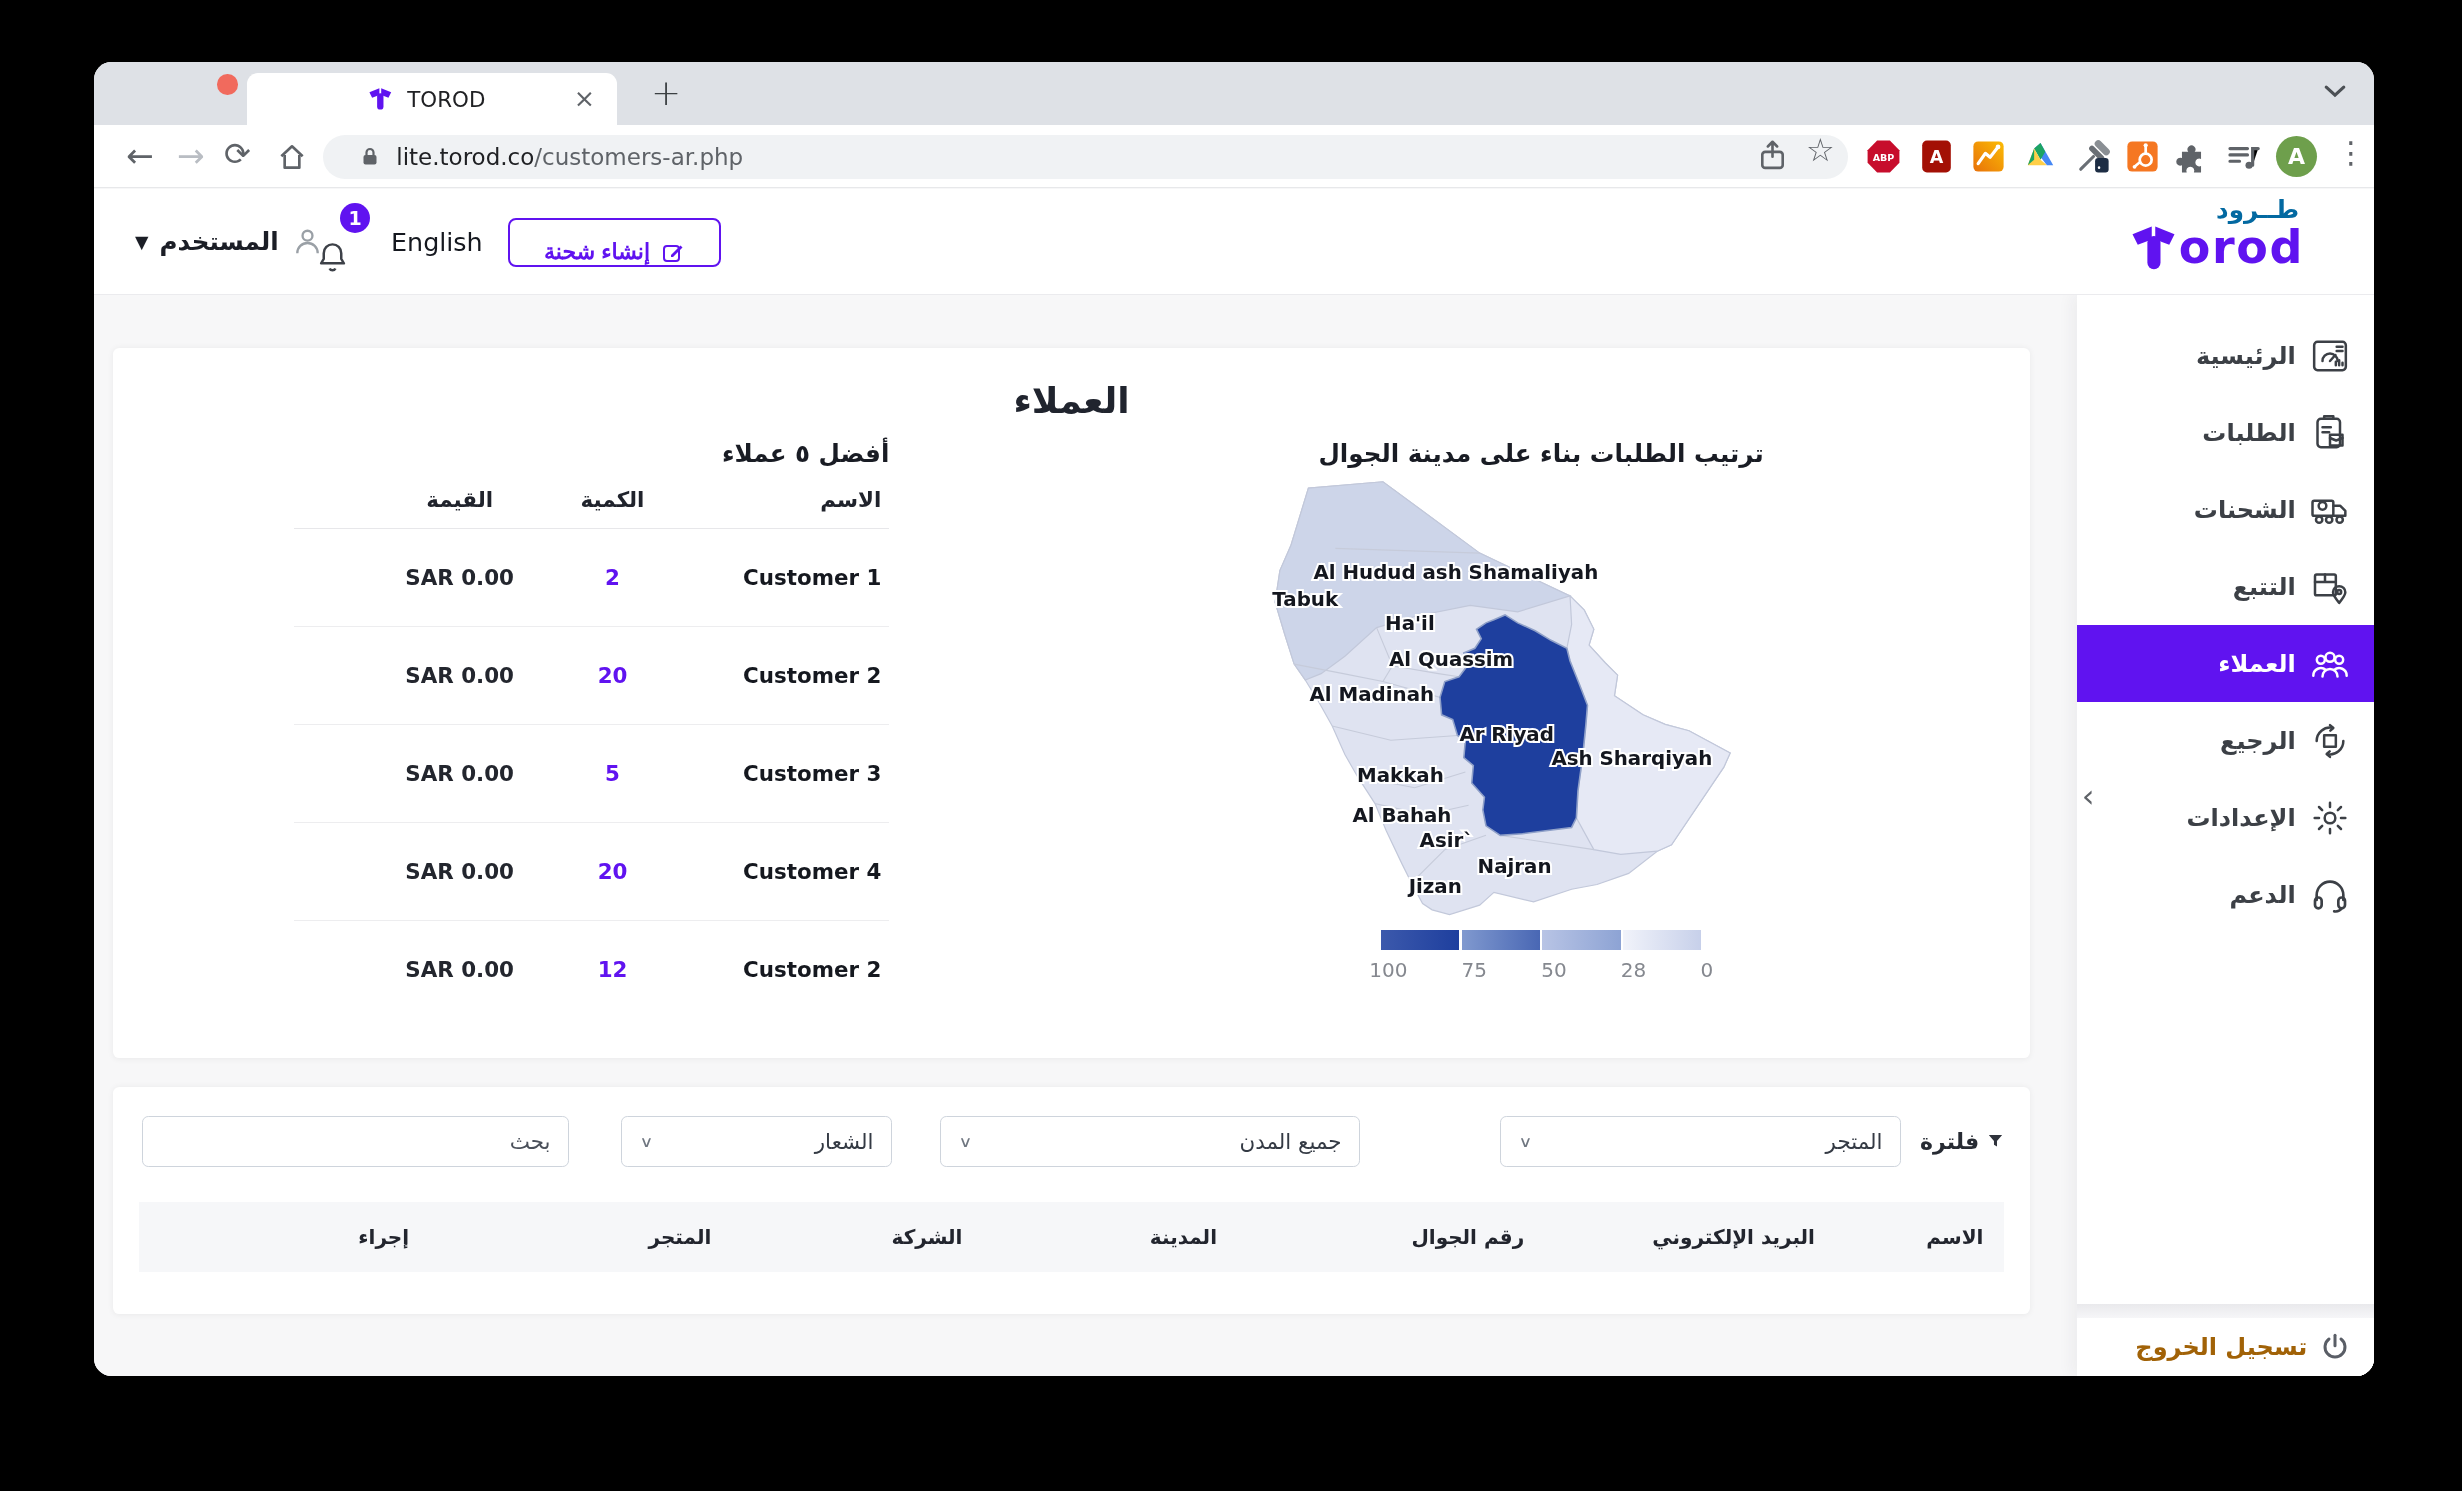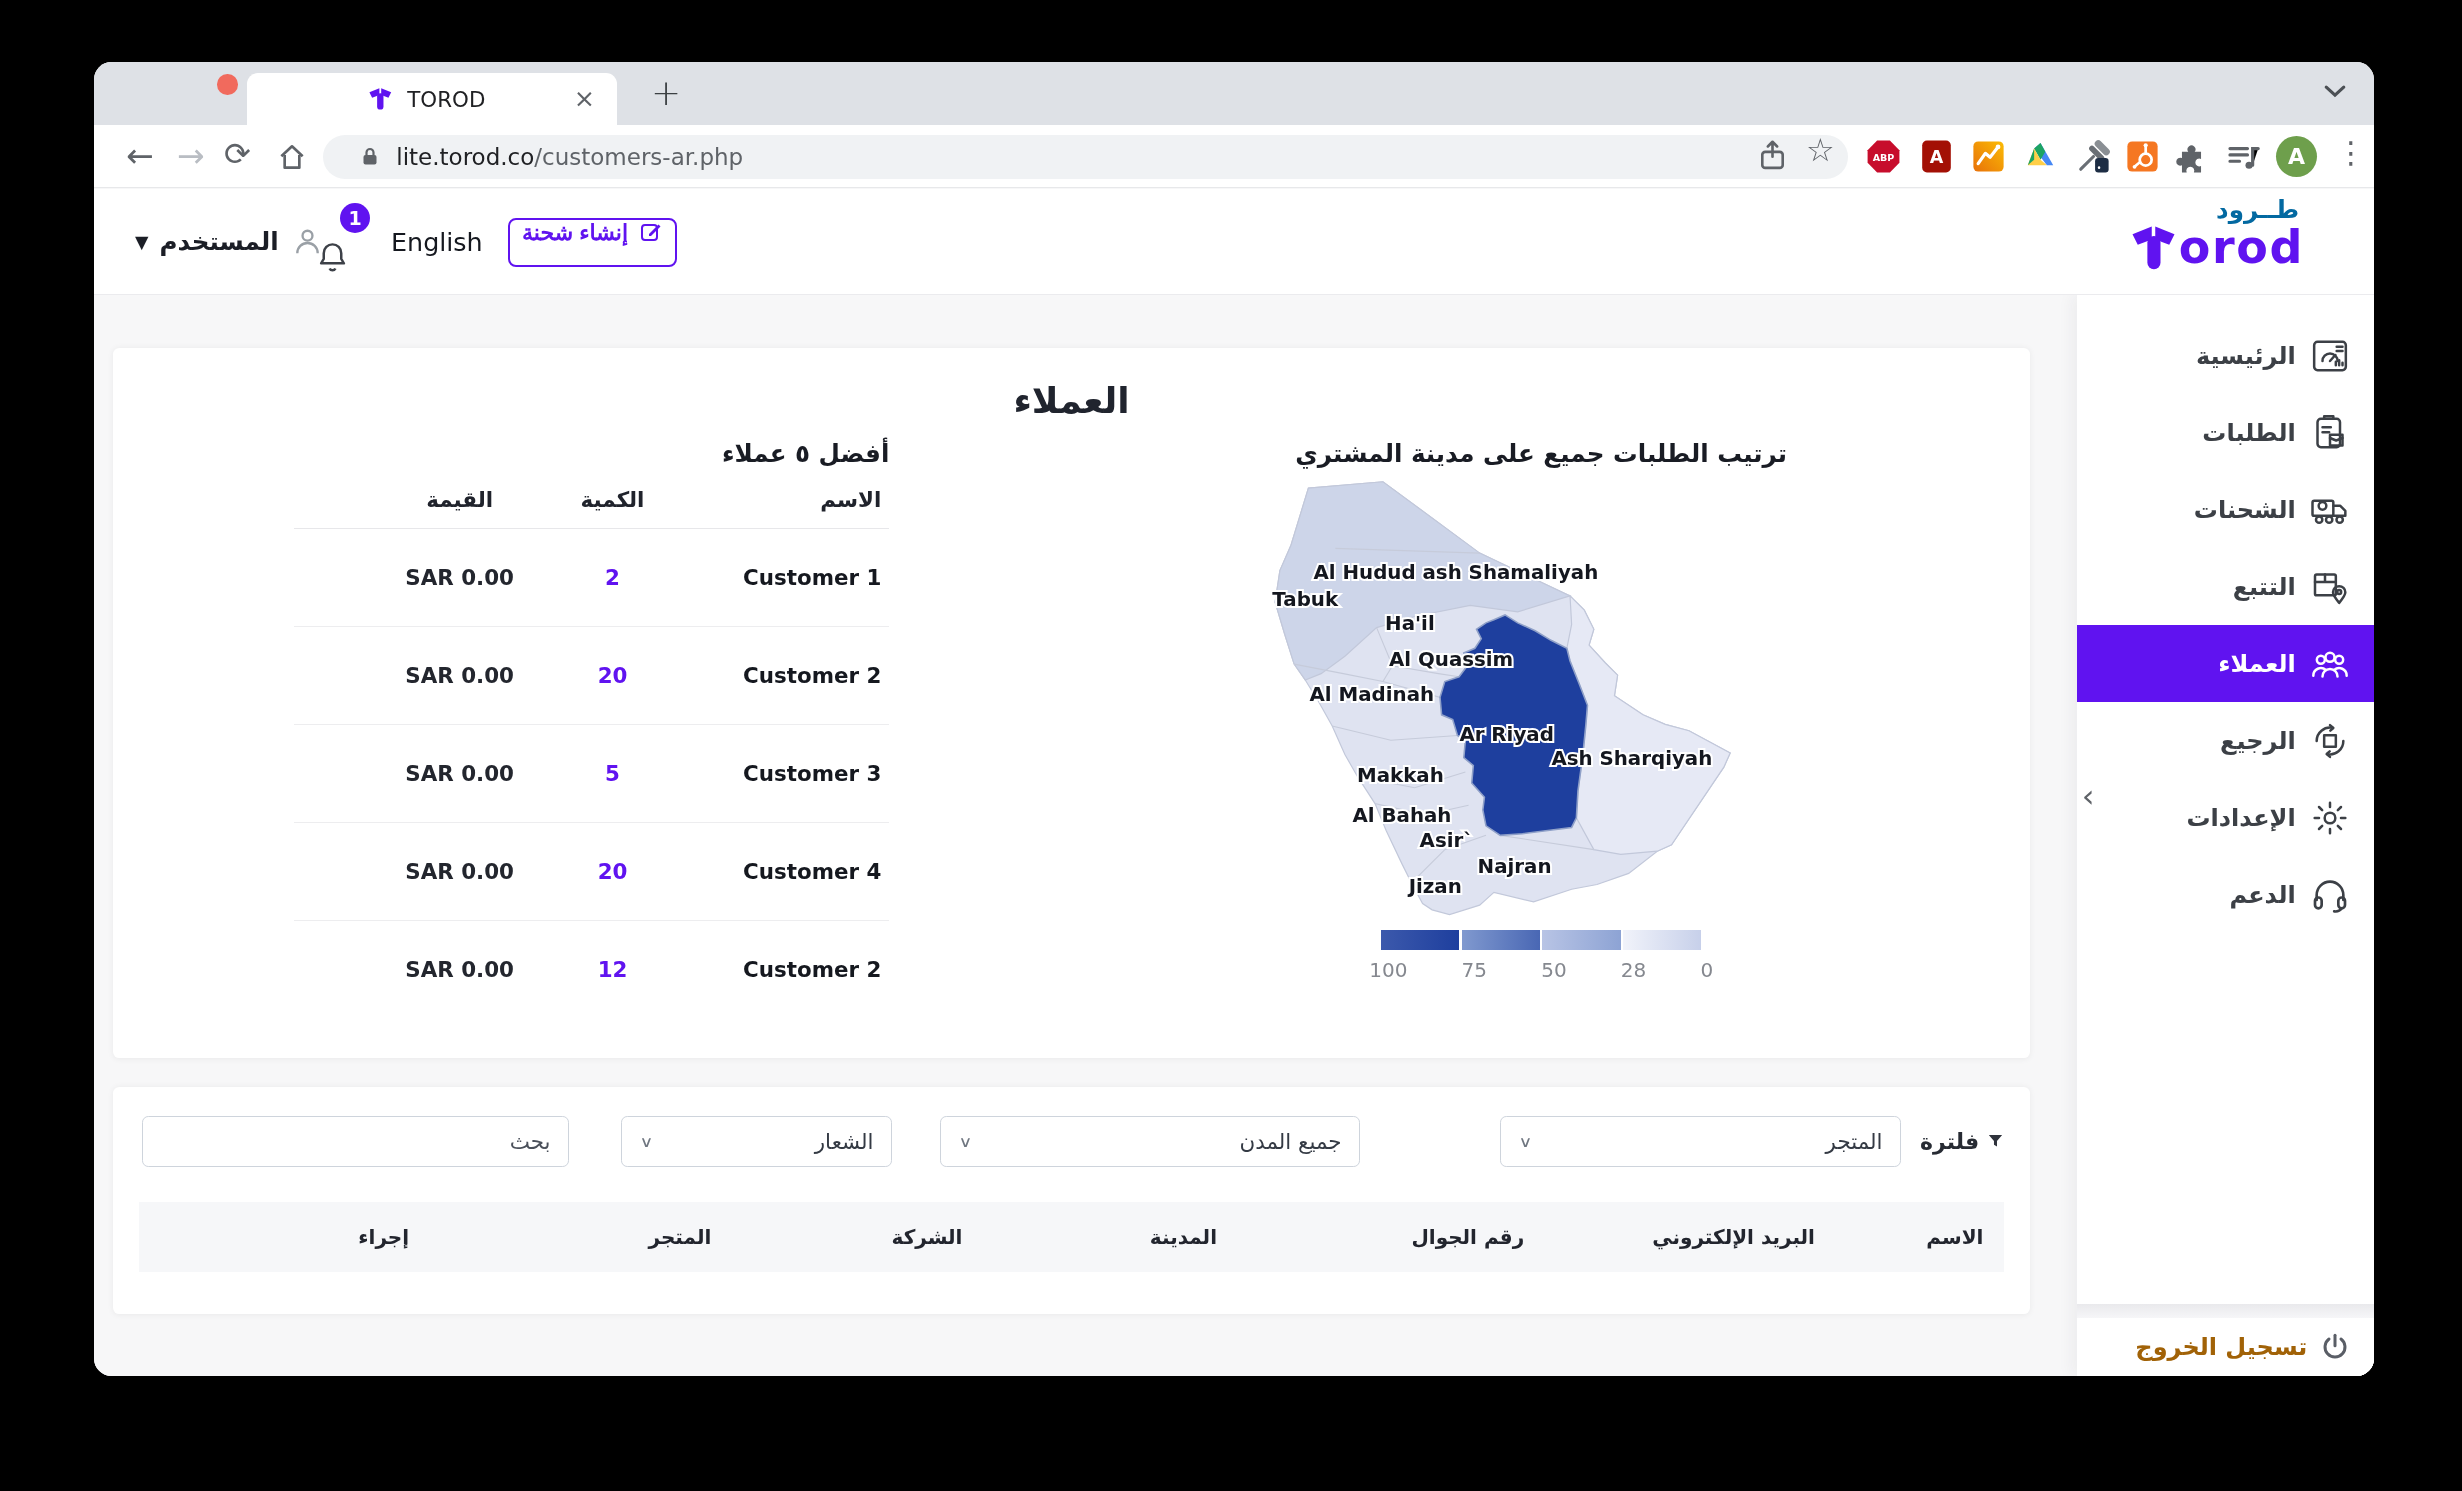--- a/index.html
+++ b/index.html
@@ -40,21 +40,21 @@
   .page { position:absolute; top:127px; left:0; right:0; bottom:0; background:#f7f7f8; }
 
   .pageheader { position:absolute; top:0; left:0; right:0; height:106px; background:#fff; border-bottom:1.6px solid #ebebee; z-index:3; }
   .usermenu { position:absolute; left:41px; top:0; height:100%; display:flex; align-items:center; gap:11px; }
   .usermenu .caret { font-size:17.5px; color:#1b1e26; }
   .usermenu .ulabel { font-size:24.6px; font-weight:bold; color:#1b1e26; }
   .bellwrap { position:absolute; left:219px; top:14.3px; width:60px; height:76px; }
   .bellwrap svg { position:absolute; left:1.6px; bottom:4.8px; }
   .badge { position:absolute; left:27px; top:0px; width:30px; height:30px; border-radius:50%; background:#6013f0; color:#fff; font-size:19px; font-weight:bold; display:flex; align-items:center; justify-content:center; }
   .english { position:absolute; left:297px; top:0; height:100%; display:flex; align-items:center; font-size:25.4px; color:#15181f; }
-  .createbtn { position:absolute; left:414px; top:28.6px; height:49px; padding:0 12px; border:2.4px solid #6013f0; border-radius:8px; background:#fff; color:#6013f0; display:flex; align-items:flex-start; gap:11px; font-size:22px; font-weight:600; direction:rtl; }
+  .createbtn { position:absolute; left:414px; top:28.6px; height:49px; padding:0 34px; border:2.4px solid #6013f0; border-radius:8px; background:#fff; color:#6013f0; display:flex; align-items:flex-end; gap:11px; font-size:22px; font-weight:600; direction:rtl; }
   .logo { position:absolute; right:70px; top:6.3px; display:flex; flex-direction:column; align-items:flex-end; }
   .logo .ar { font-size:24.6px; font-weight:bold; color:#0369a1; margin-right:4.8px; letter-spacing:0.8px; }
   .logo .row { display:flex; align-items:center; margin-top:-4.8px; }
   .logo .en { font-size:46px; font-weight:800; color:#6013f0; letter-spacing:1.6px; margin-left:-3.2px; }
 
   
   .sidebar { position:absolute; right:0; top:106px; bottom:0; width:297px; background:#fff; box-shadow:-6.3px 0 14.3px rgba(40,40,60,.05); padding-top:22px; z-index:2; }
   .navitem { height:77px; display:flex; flex-direction:row; direction:rtl; align-items:center; padding-right:24px; gap:14.3px; color:#3c4046; cursor:pointer; }
   .navitem .nlabel { font-size:24px; font-weight:600; }
   .navitem svg { flex:0 0 auto; }
@@ -335,21 +335,21 @@
             <path d="M7.2 5.6a8 8 0 1 0 9.6 0"></path>
           </svg>
         <span>تسجيل الخروج</span>
       </div>
     </div>
 
     <div class="card card1">
       <div class="pagetitle">العملاء</div>
       <div class="panels">
         <div class="mapcol">
-          <div class="sectiontitle">ترتيب الطلبات جميع على مدينة المشتري</div>
+          <div class="sectiontitle">ترتيب الطلبات بناء على مدينة الجوال</div>
           <svg class="mapsvg" width="571" height="440" viewBox="0 0 720 555">
             <path d="M66,14 L160,6 L282,96 L396,150 L414,168 L426,192 L420,212 L440,234 L456,250 L452,276 L488,300 L516,312 L546,320 L598,348 L590,366 L524,464 L506,472 L470,500 L430,514 L398,520 L350,536 L300,524 L282,540 L244,552 L222,546 L210,538 L196,512 L184,488 L164,446 L150,412 L128,378 L112,350 L96,314 L78,282 L62,256 L48,236 L36,198 L24,158 L30,118 L44,86 Z" fill="#dfe3f1" stroke="#c2c8da" stroke-width="1.5"></path>
             <path d="M66,14 L160,6 L282,96 L396,150 L330,170 L270,162 L200,176 L152,190 L112,226 L82,248 L62,256 L48,236 L36,198 L24,158 L30,118 L44,86 Z" fill="#cdd5e9" stroke="#c2c8da" stroke-width="1.5"></path>
             <path d="M396,150 L414,168 L426,192 L420,212 L440,234 L456,250 L452,276 L488,300 L516,312 L546,320 L598,348 L590,366 L524,464 L506,472 L460,476 L426,470 L404,430 L406,396 L412,352 L416,312 L418,288 L408,262 L396,232 L392,216 L398,186 Z" fill="#e6e9f5" stroke="#c2c8da" stroke-width="1.5"></path>
             <g fill="none" stroke="#c6cbda" stroke-width="1.4">
               <path d="M100,90 L282,96"></path>
               <path d="M48,236 L110,248 L160,258 L232,278"></path>
               <path d="M152,190 L172,238 L230,248 L256,252"></path>
               <path d="M172,238 L160,258"></path>
               <path d="M96,314 L170,332 L254,326"></path>

